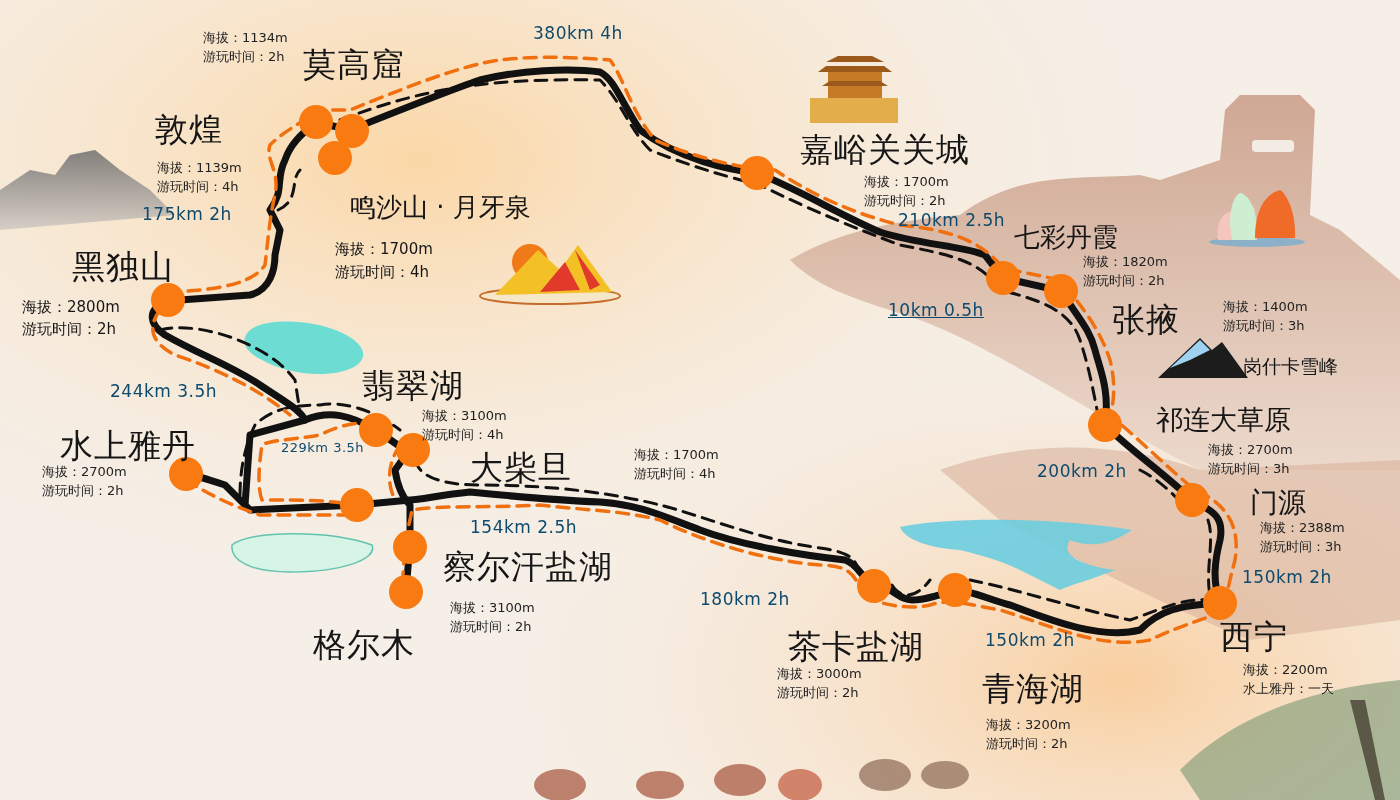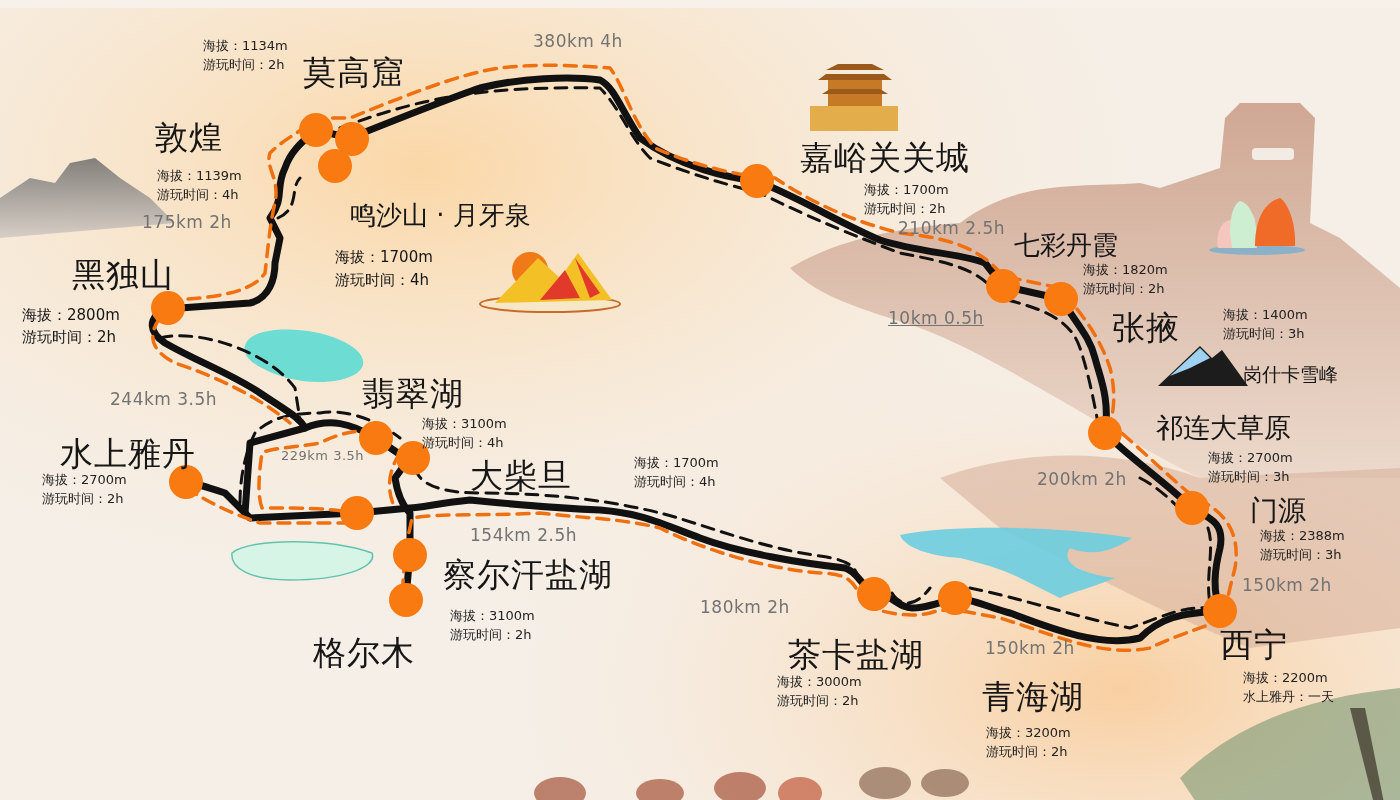--- a/index.html
+++ b/index.html
@@ -1,28 +1,28 @@
 <!DOCTYPE html>
 <html><head>
   <meta charset="utf-8">
   <style>
     html, body { margin: 0; padding: 0; }
     body {
       width: 1400px; height: 800px; overflow: hidden; position: relative;
       font-family: "DejaVu Sans", "Liberation Sans", sans-serif;
       background: #f7f1ea;
     }
-    #map-root { position: absolute; left: 0; top: 0; width: 1400px; height: 720px; margin-top: 8px; }
+    #map-root { position: absolute; left: 0; top: 0; width: 1400px; height: 720px; }
     svg.layer { position: absolute; left: 0; top: 0; }
     .label {
       position: absolute; white-space: nowrap; color: #161616;
     }
     .name { font-size: 33px; letter-spacing: 1px; font-weight: 400; }
     .info { font-size: 13px; line-height: 19px; color: #222; }
-    .dist { position: absolute; white-space: nowrap; color: #737373; font-size: 17px; letter-spacing: 0.5px; }
+    .dist { position: absolute; white-space: nowrap; color: #0c4a6e; font-size: 17px; letter-spacing: 0.5px; }
     .stop { cursor: pointer; }
   </style>
 </head>
 <body>
 
 <div id="map-root">
 
   <svg class="layer" width="1400" height="800" viewBox="0 0 1400 800">
     <defs>
       <radialGradient id="warmGlow" cx="0.3" cy="0.2" r="0.6">

